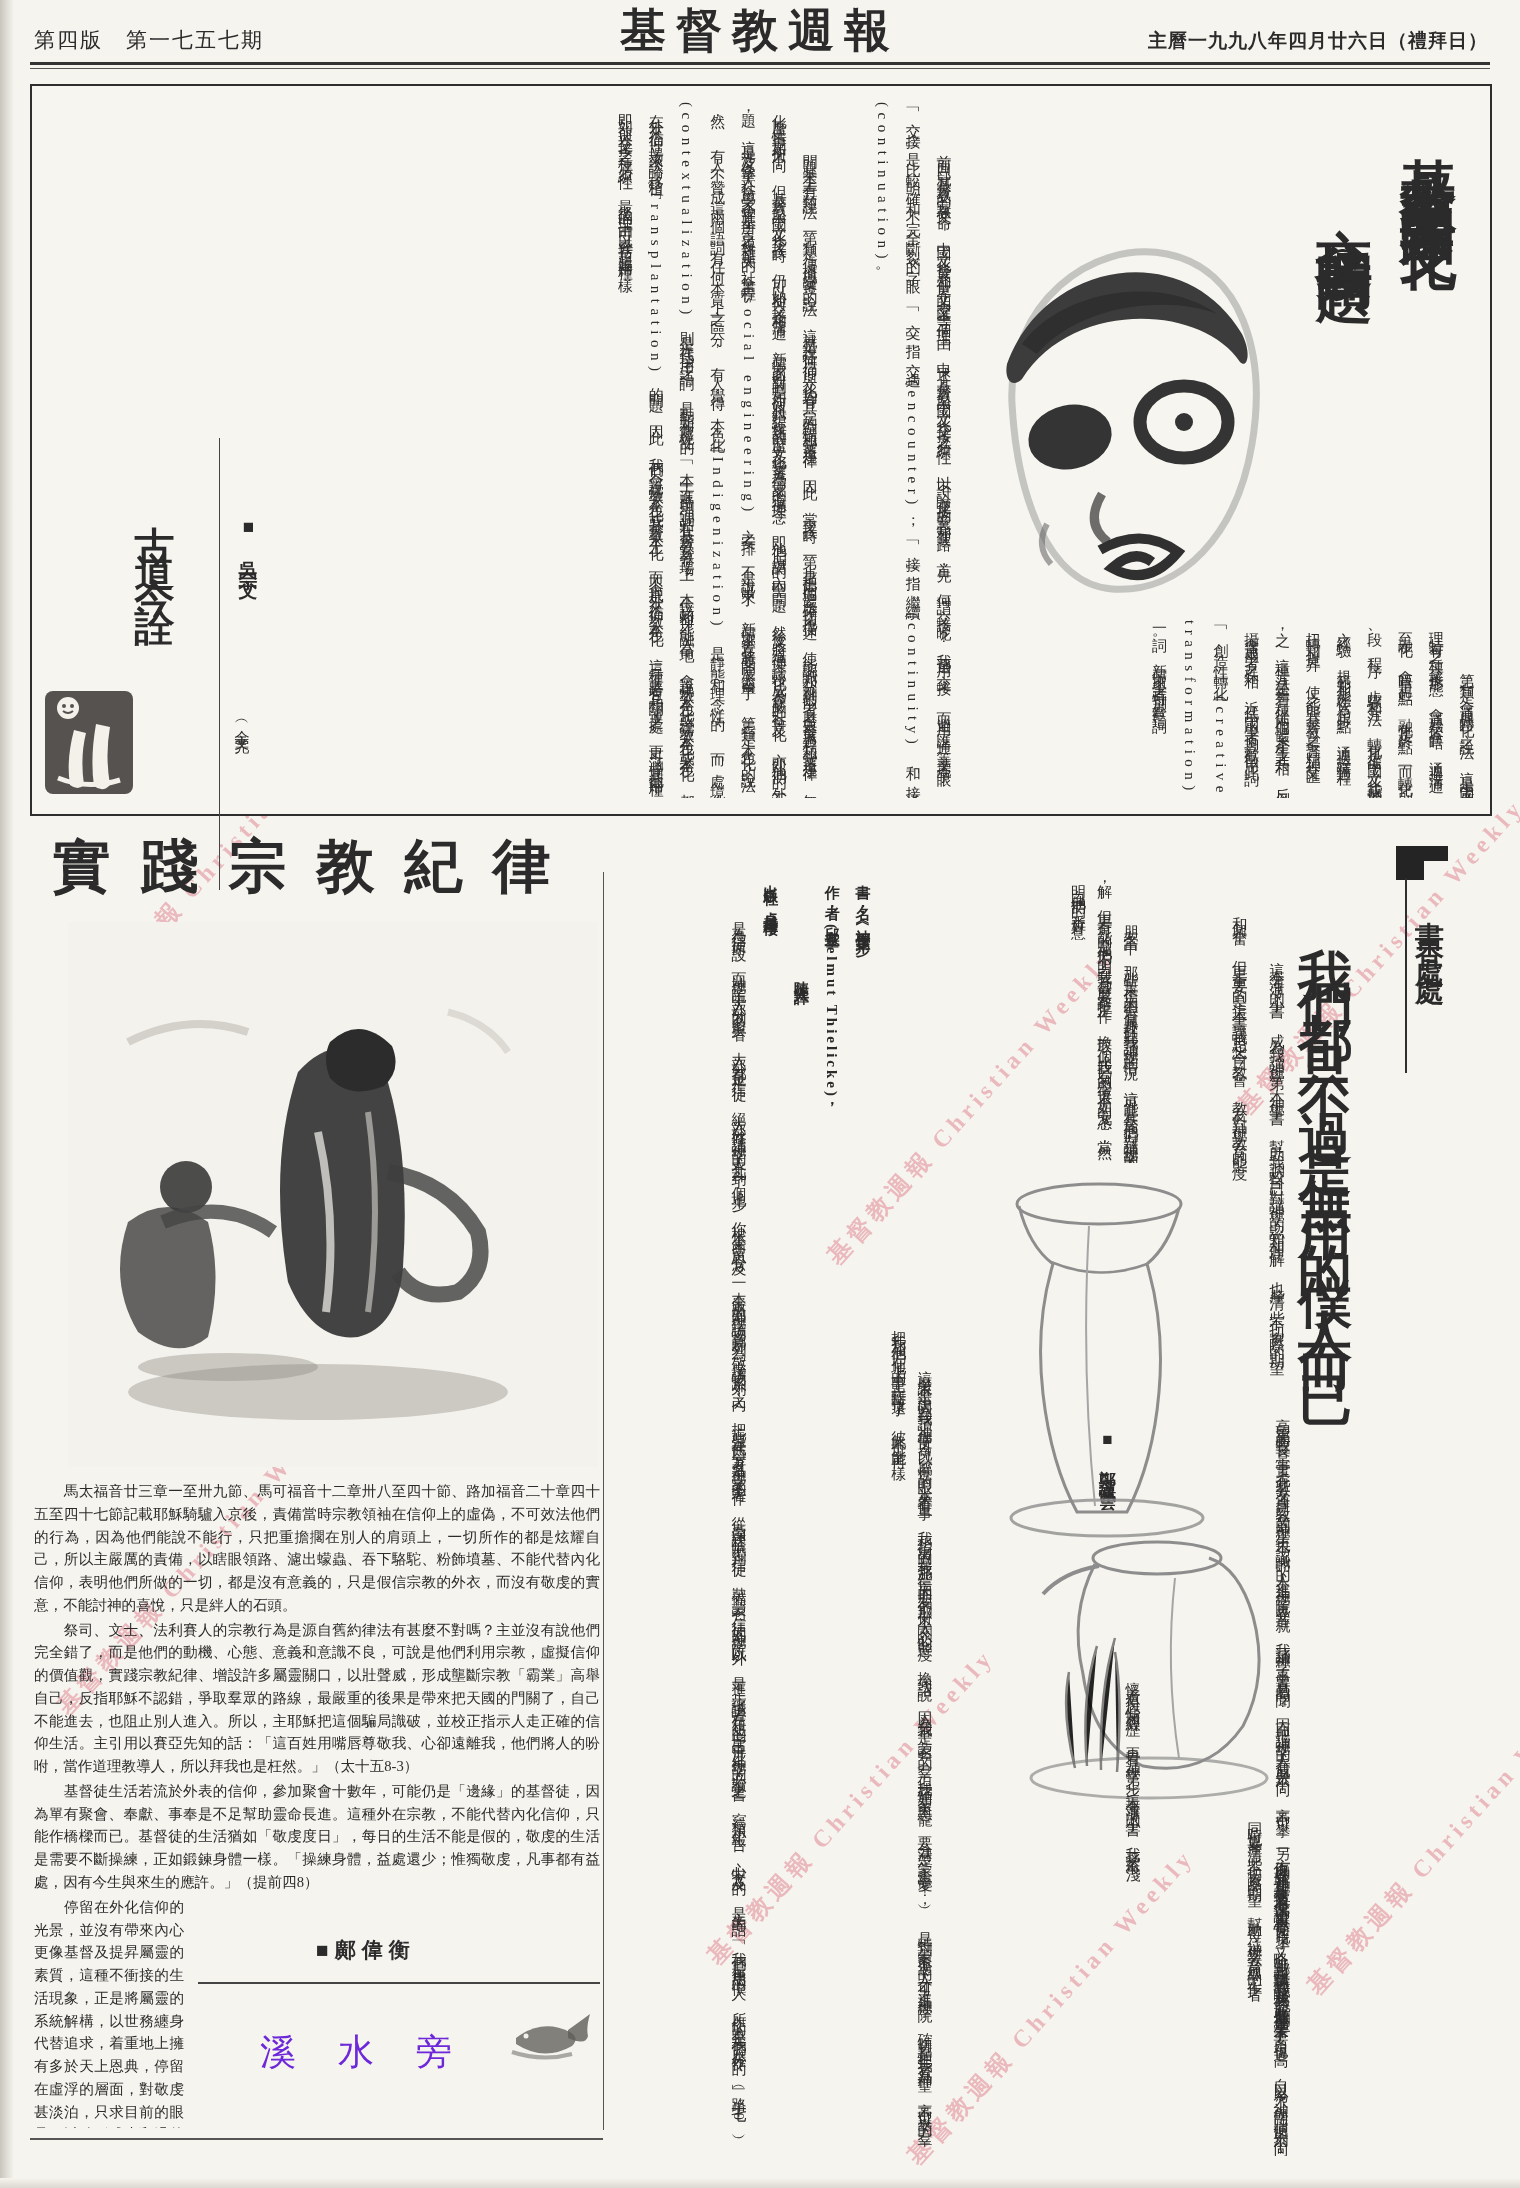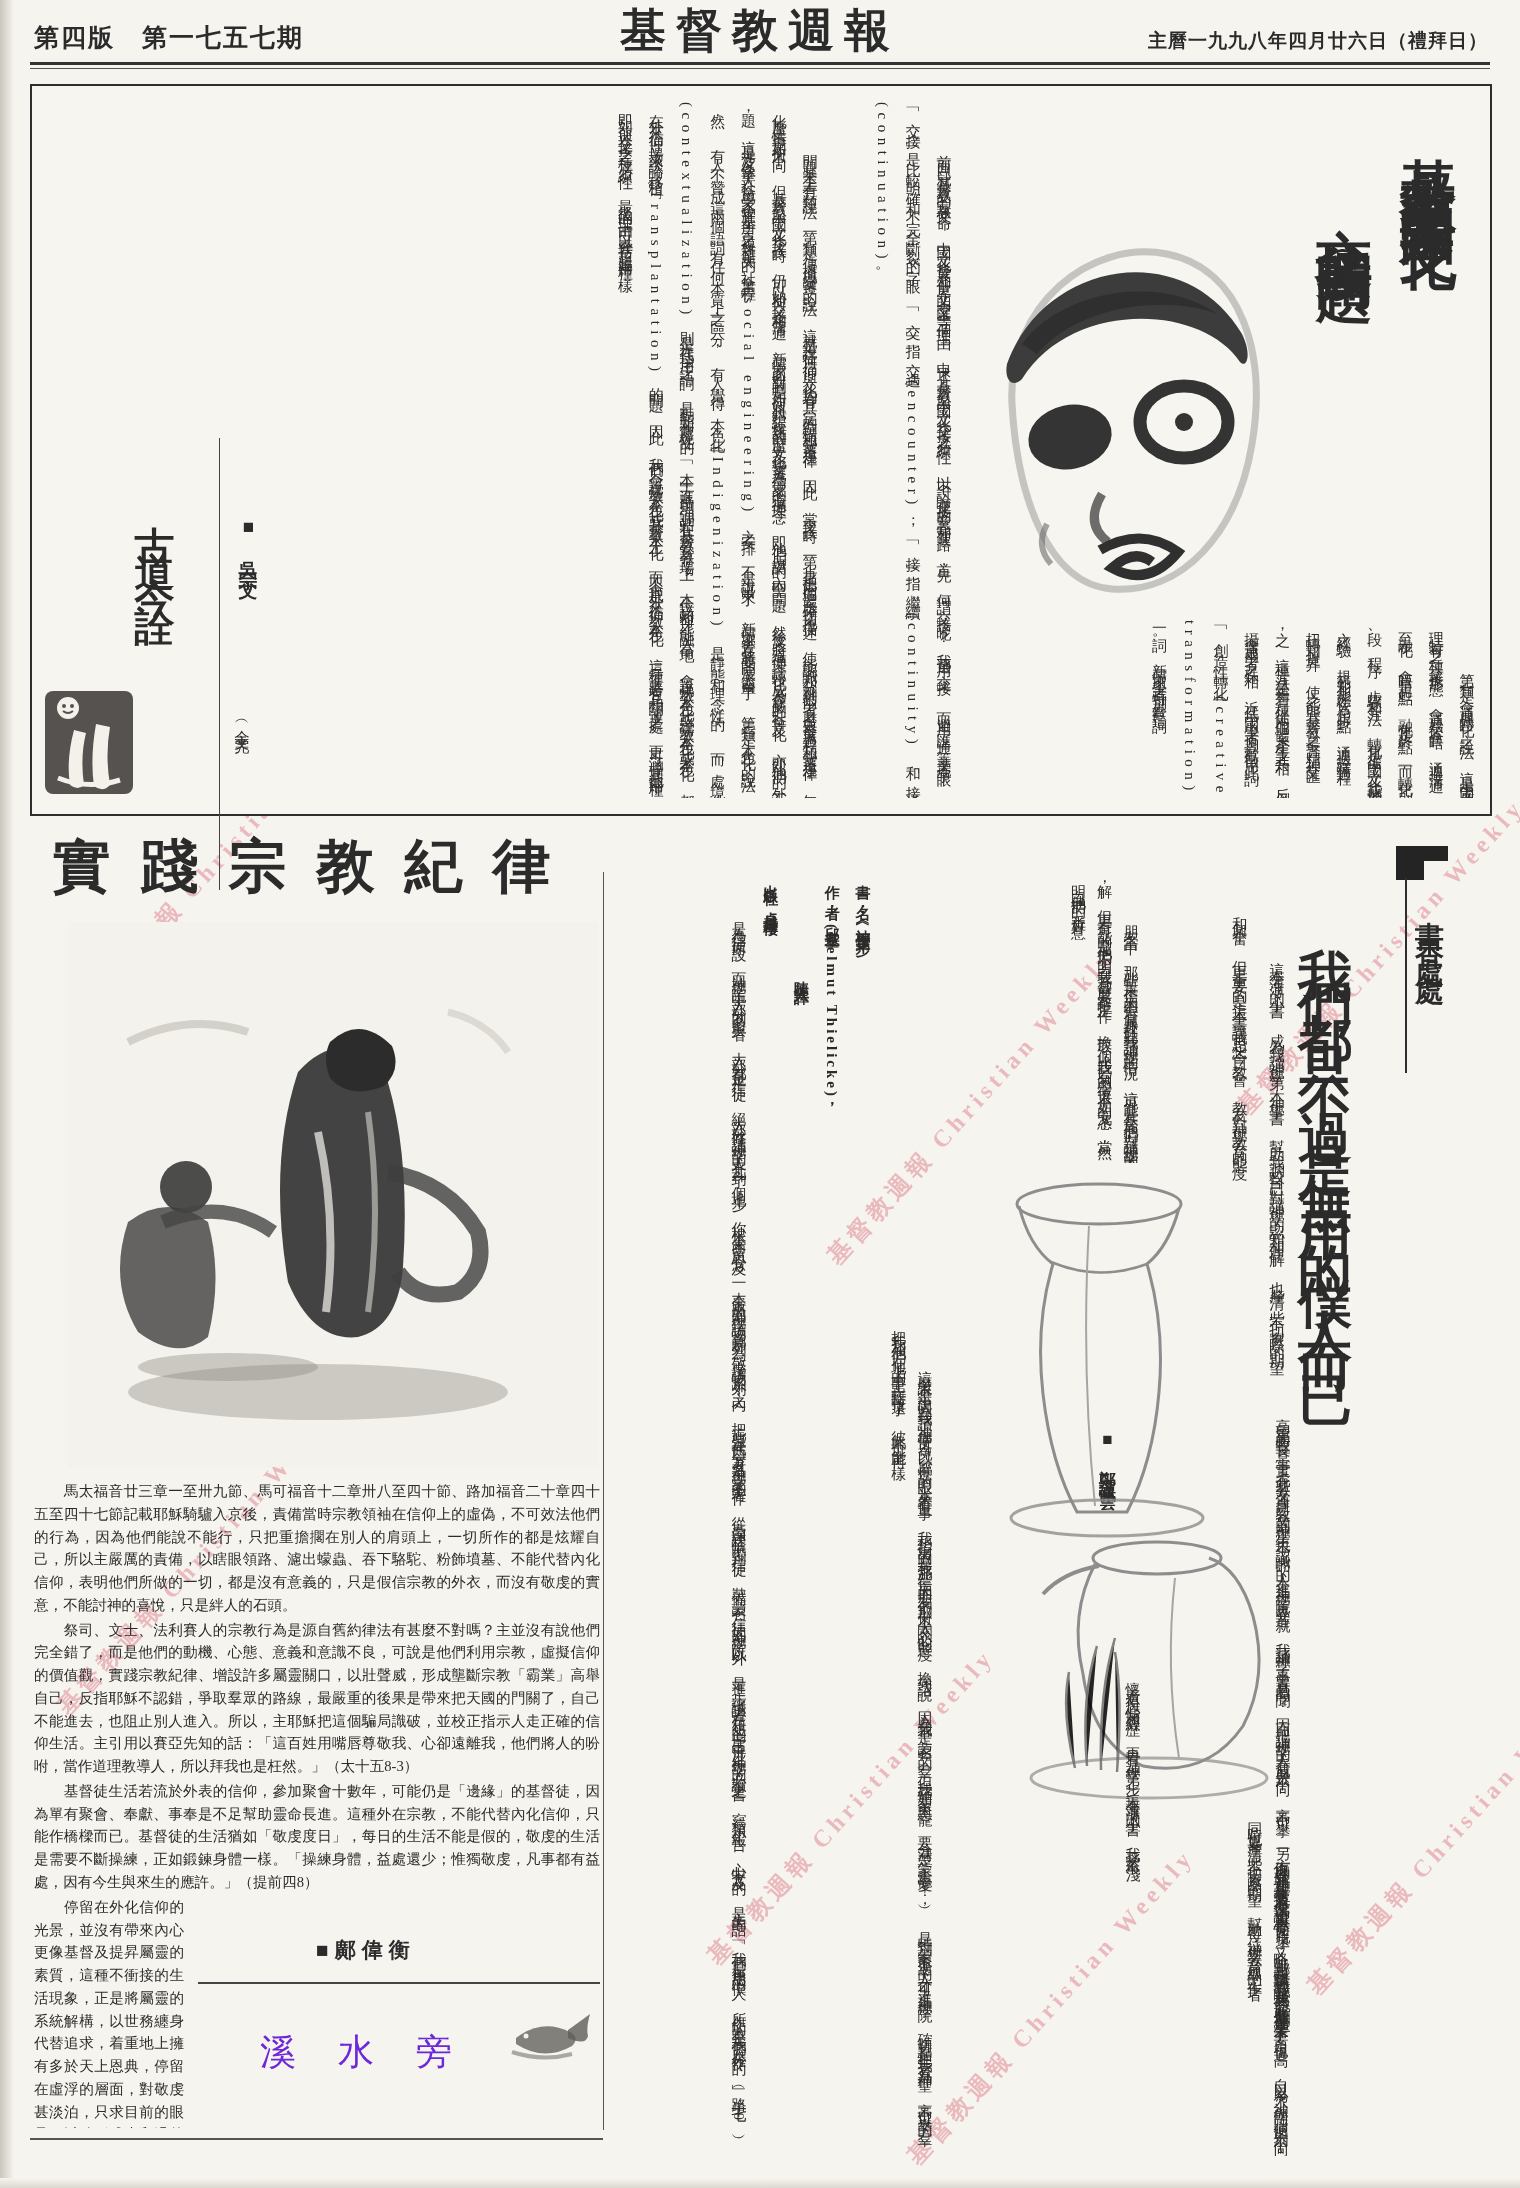--- a/index.html
+++ b/index.html
@@ -14,21 +14,21 @@
   .scan-edge-bottom{position:absolute;left:0;bottom:0;width:100%;height:10px;
     background:linear-gradient(0deg,#dcd9d1,#f6f4ee);}
 
   
   .wm{position:absolute;transform:rotate(-48deg);transform-origin:left top;
       font-size:24px;letter-spacing:5px;color:rgba(216,90,110,.38);
       white-space:nowrap;font-weight:bold;pointer-events:none;}
 
   
   .hdr{position:absolute;top:0;left:30px;width:1460px;height:58px;}
-  .hdr-left{position:absolute;left:4px;bottom:4px;font-size:25px;font-weight:bold;letter-spacing:2px;}
+  .hdr-left{position:absolute;left:4px;bottom:4px;font-size:21px;font-weight:normal;letter-spacing:2px;}
   .hdr-center{position:absolute;left:0;right:0;bottom:-4px;text-align:center;
       font-size:46px;font-weight:bold;letter-spacing:10px;font-family:"DejaVu Serif",serif;margin-top:48px;}
   .hdr-right{position:absolute;right:2px;bottom:4px;font-size:19px;font-weight:bold;letter-spacing:1px;text-align:right;}
   .rule-a{position:absolute;top:62px;left:30px;width:1460px;height:3px;background:#333;}
   .rule-b{position:absolute;top:68px;left:30px;width:1460px;height:1px;background:#555;}
 
   
   .v{writing-mode:vertical-rl;text-orientation:mixed;}
 
   

